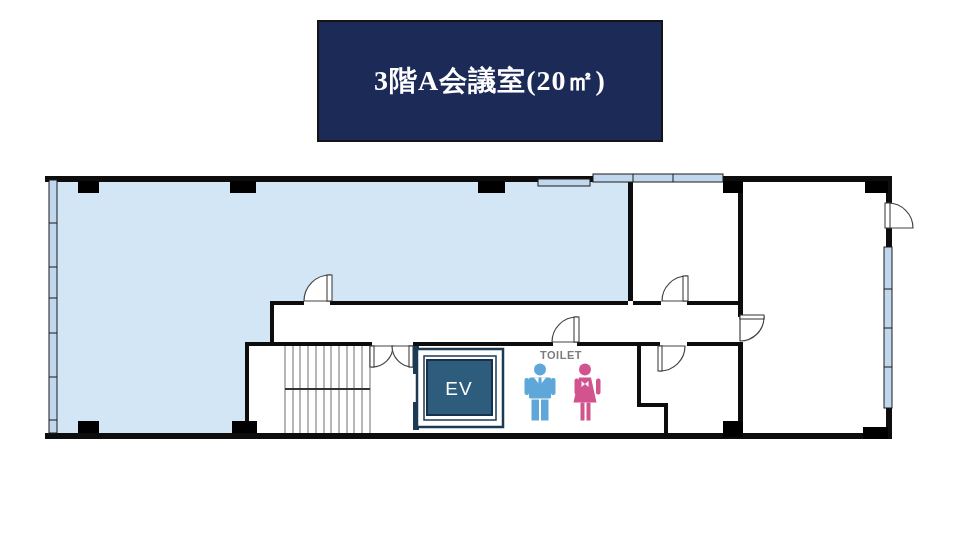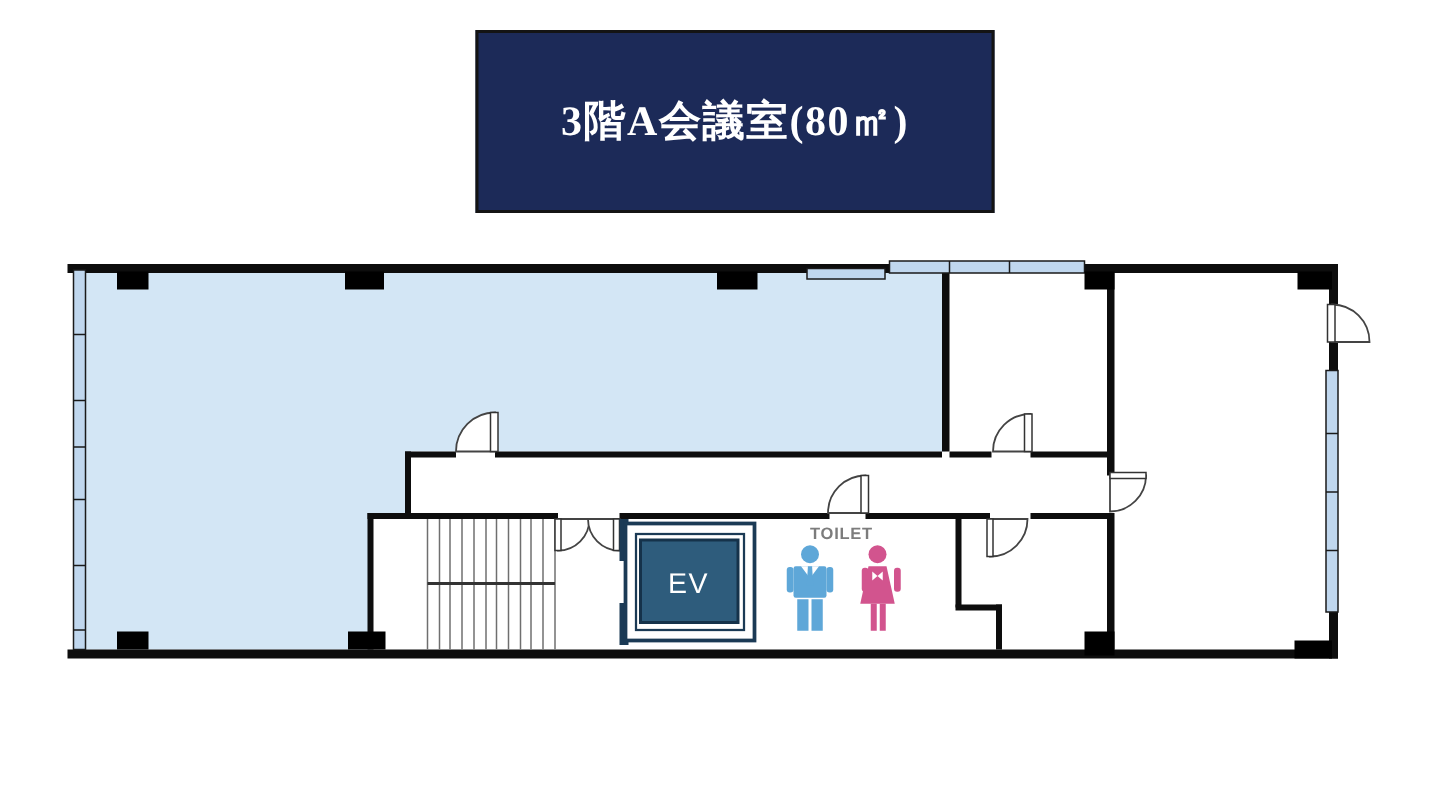--- a/index.html
+++ b/index.html
@@ -11,21 +11,21 @@
   .title-box span{color:#ffffff;font-family:"Liberation Serif","DejaVu Serif",serif;
                   font-weight:bold;font-size:28px;letter-spacing:1px;}
   svg{position:absolute;left:0;top:0;}
 </style>
 </head>
 <body>
 
 <div class="stage">
 
   <div class="title-box">
-    <span>3階A会議室(80㎡)</span>
+    <span>3階A会議室(20㎡)</span>
   </div>
 
   <svg width="960" height="540" viewBox="0 0 960 540">
 
     <polygon points="49,180 630,180 630,301 274,301 274,344 247,344 247,433 49,433" fill="#d3e6f5"></polygon>
 
     <g fill="#0d0d0d">
       <rect x="45" y="176" width="548" height="6"></rect>
       <rect x="723" y="176" width="169" height="6"></rect>
       <rect x="45" y="433" width="847" height="6"></rect>

